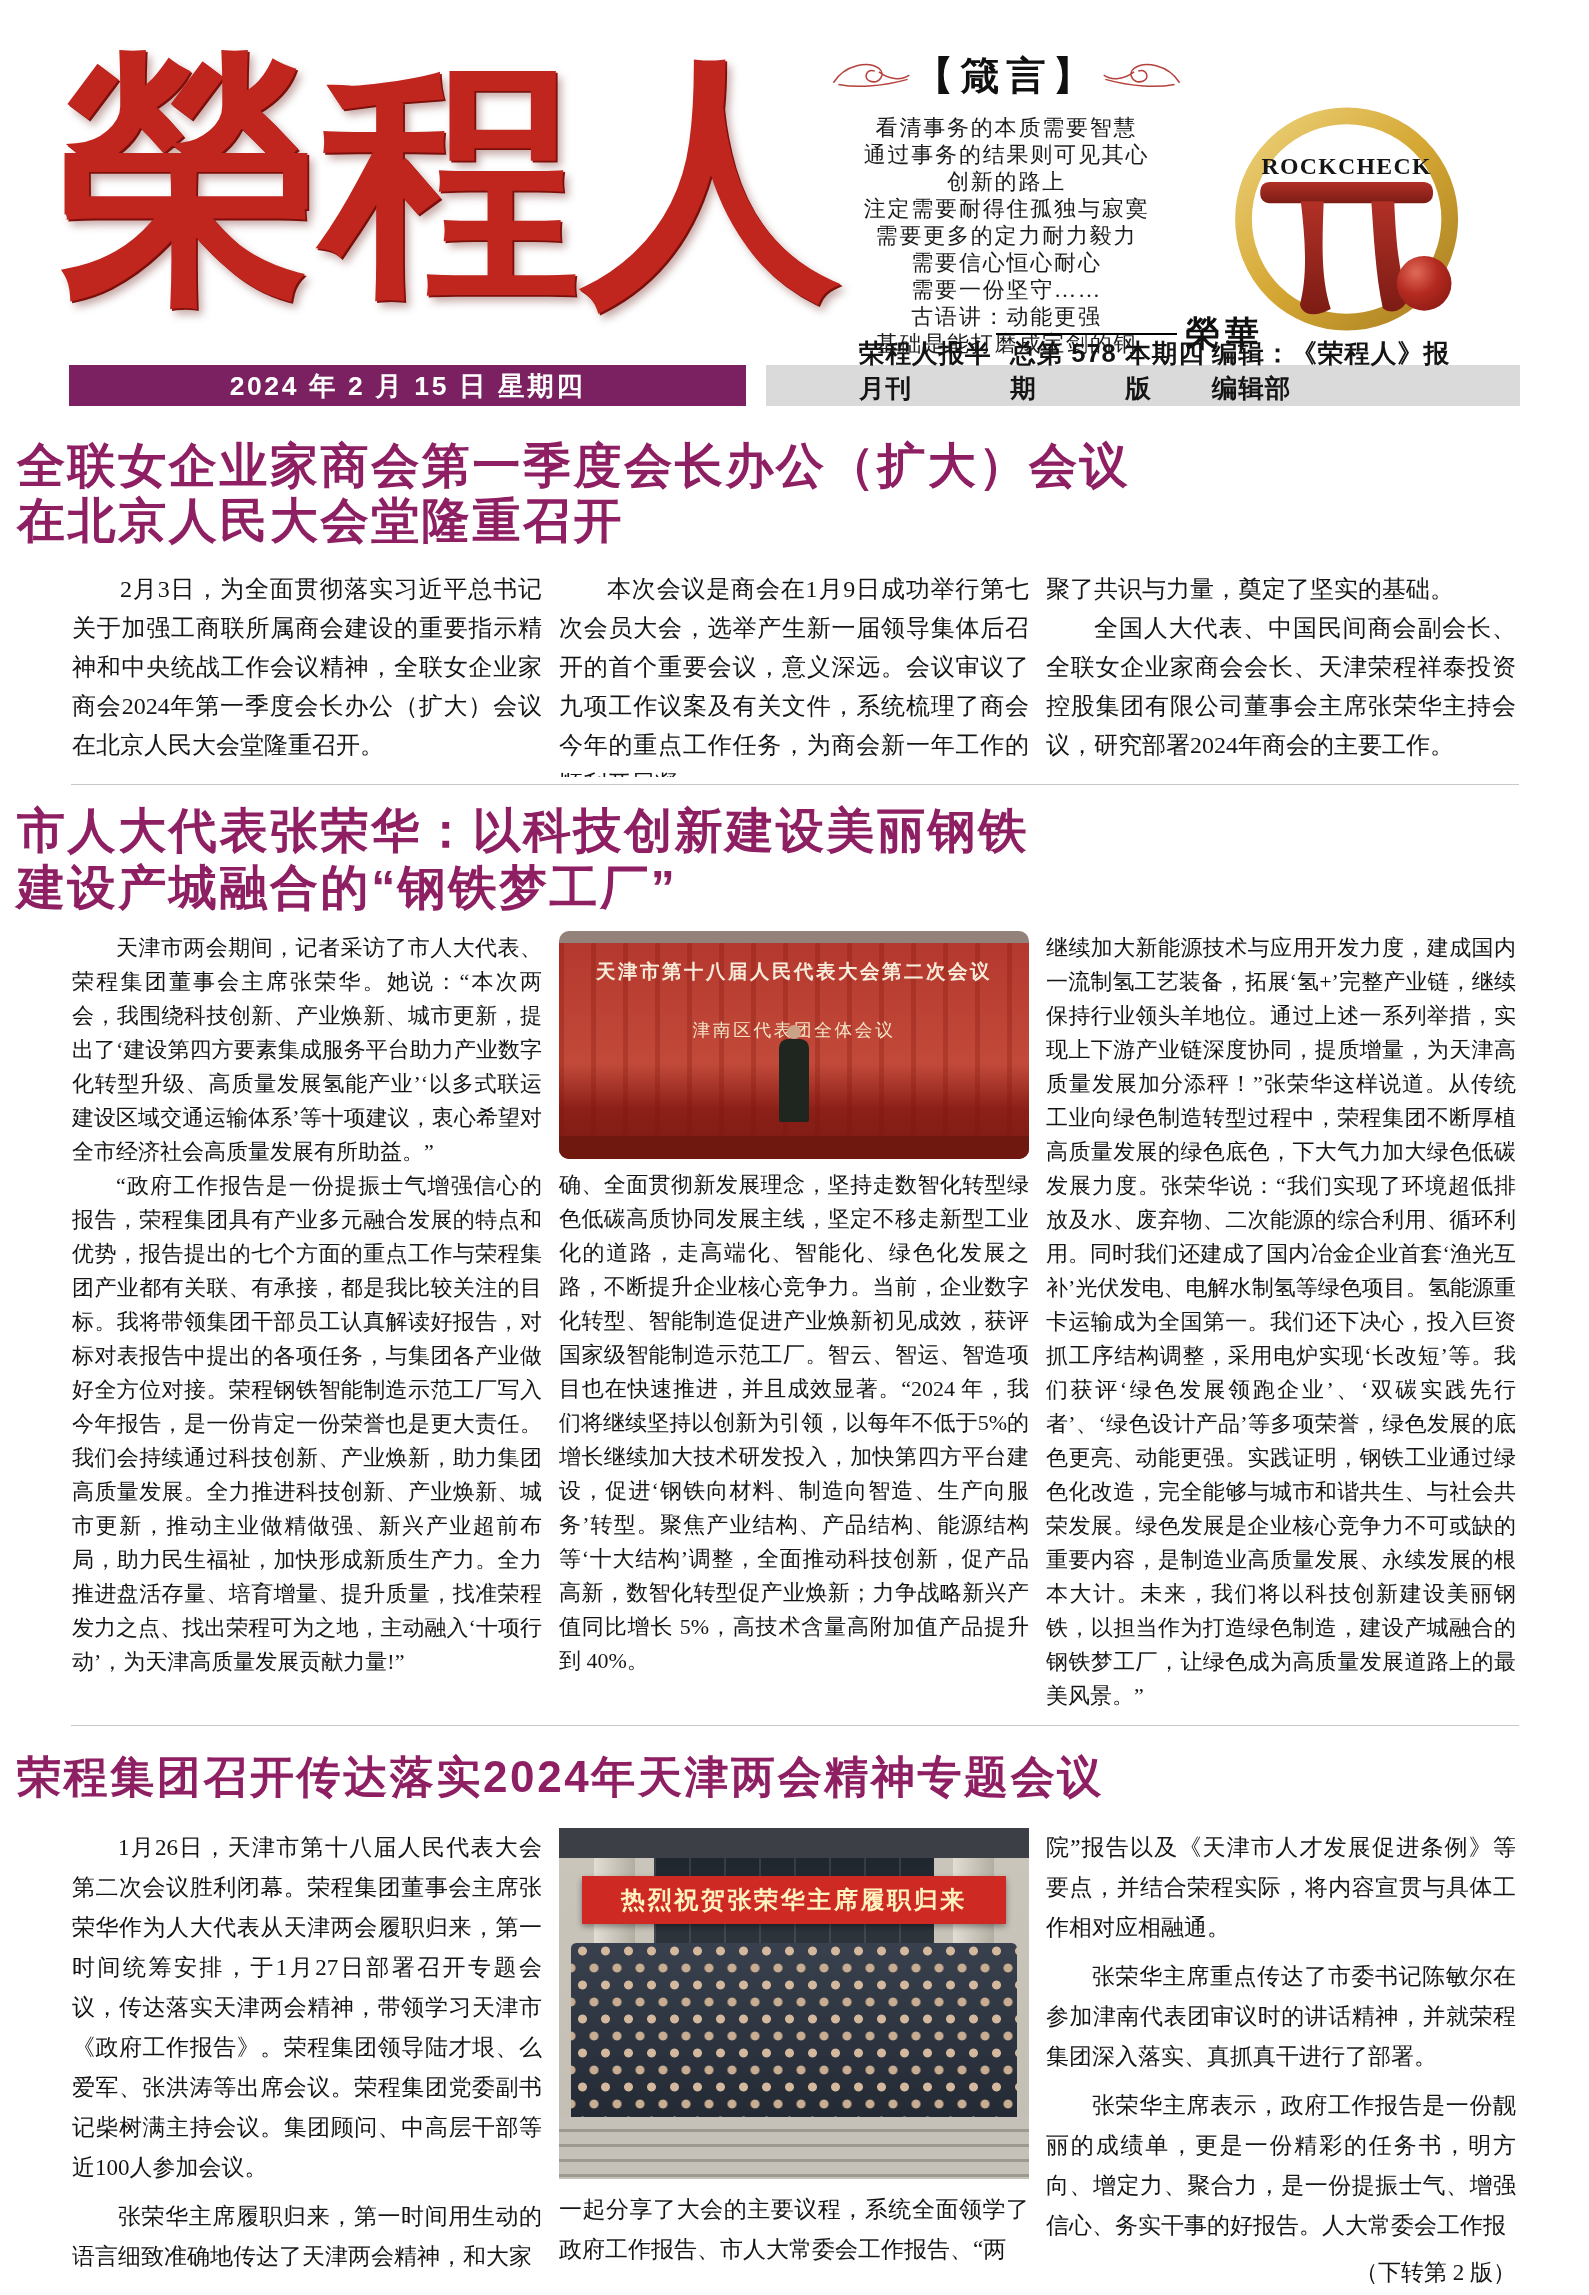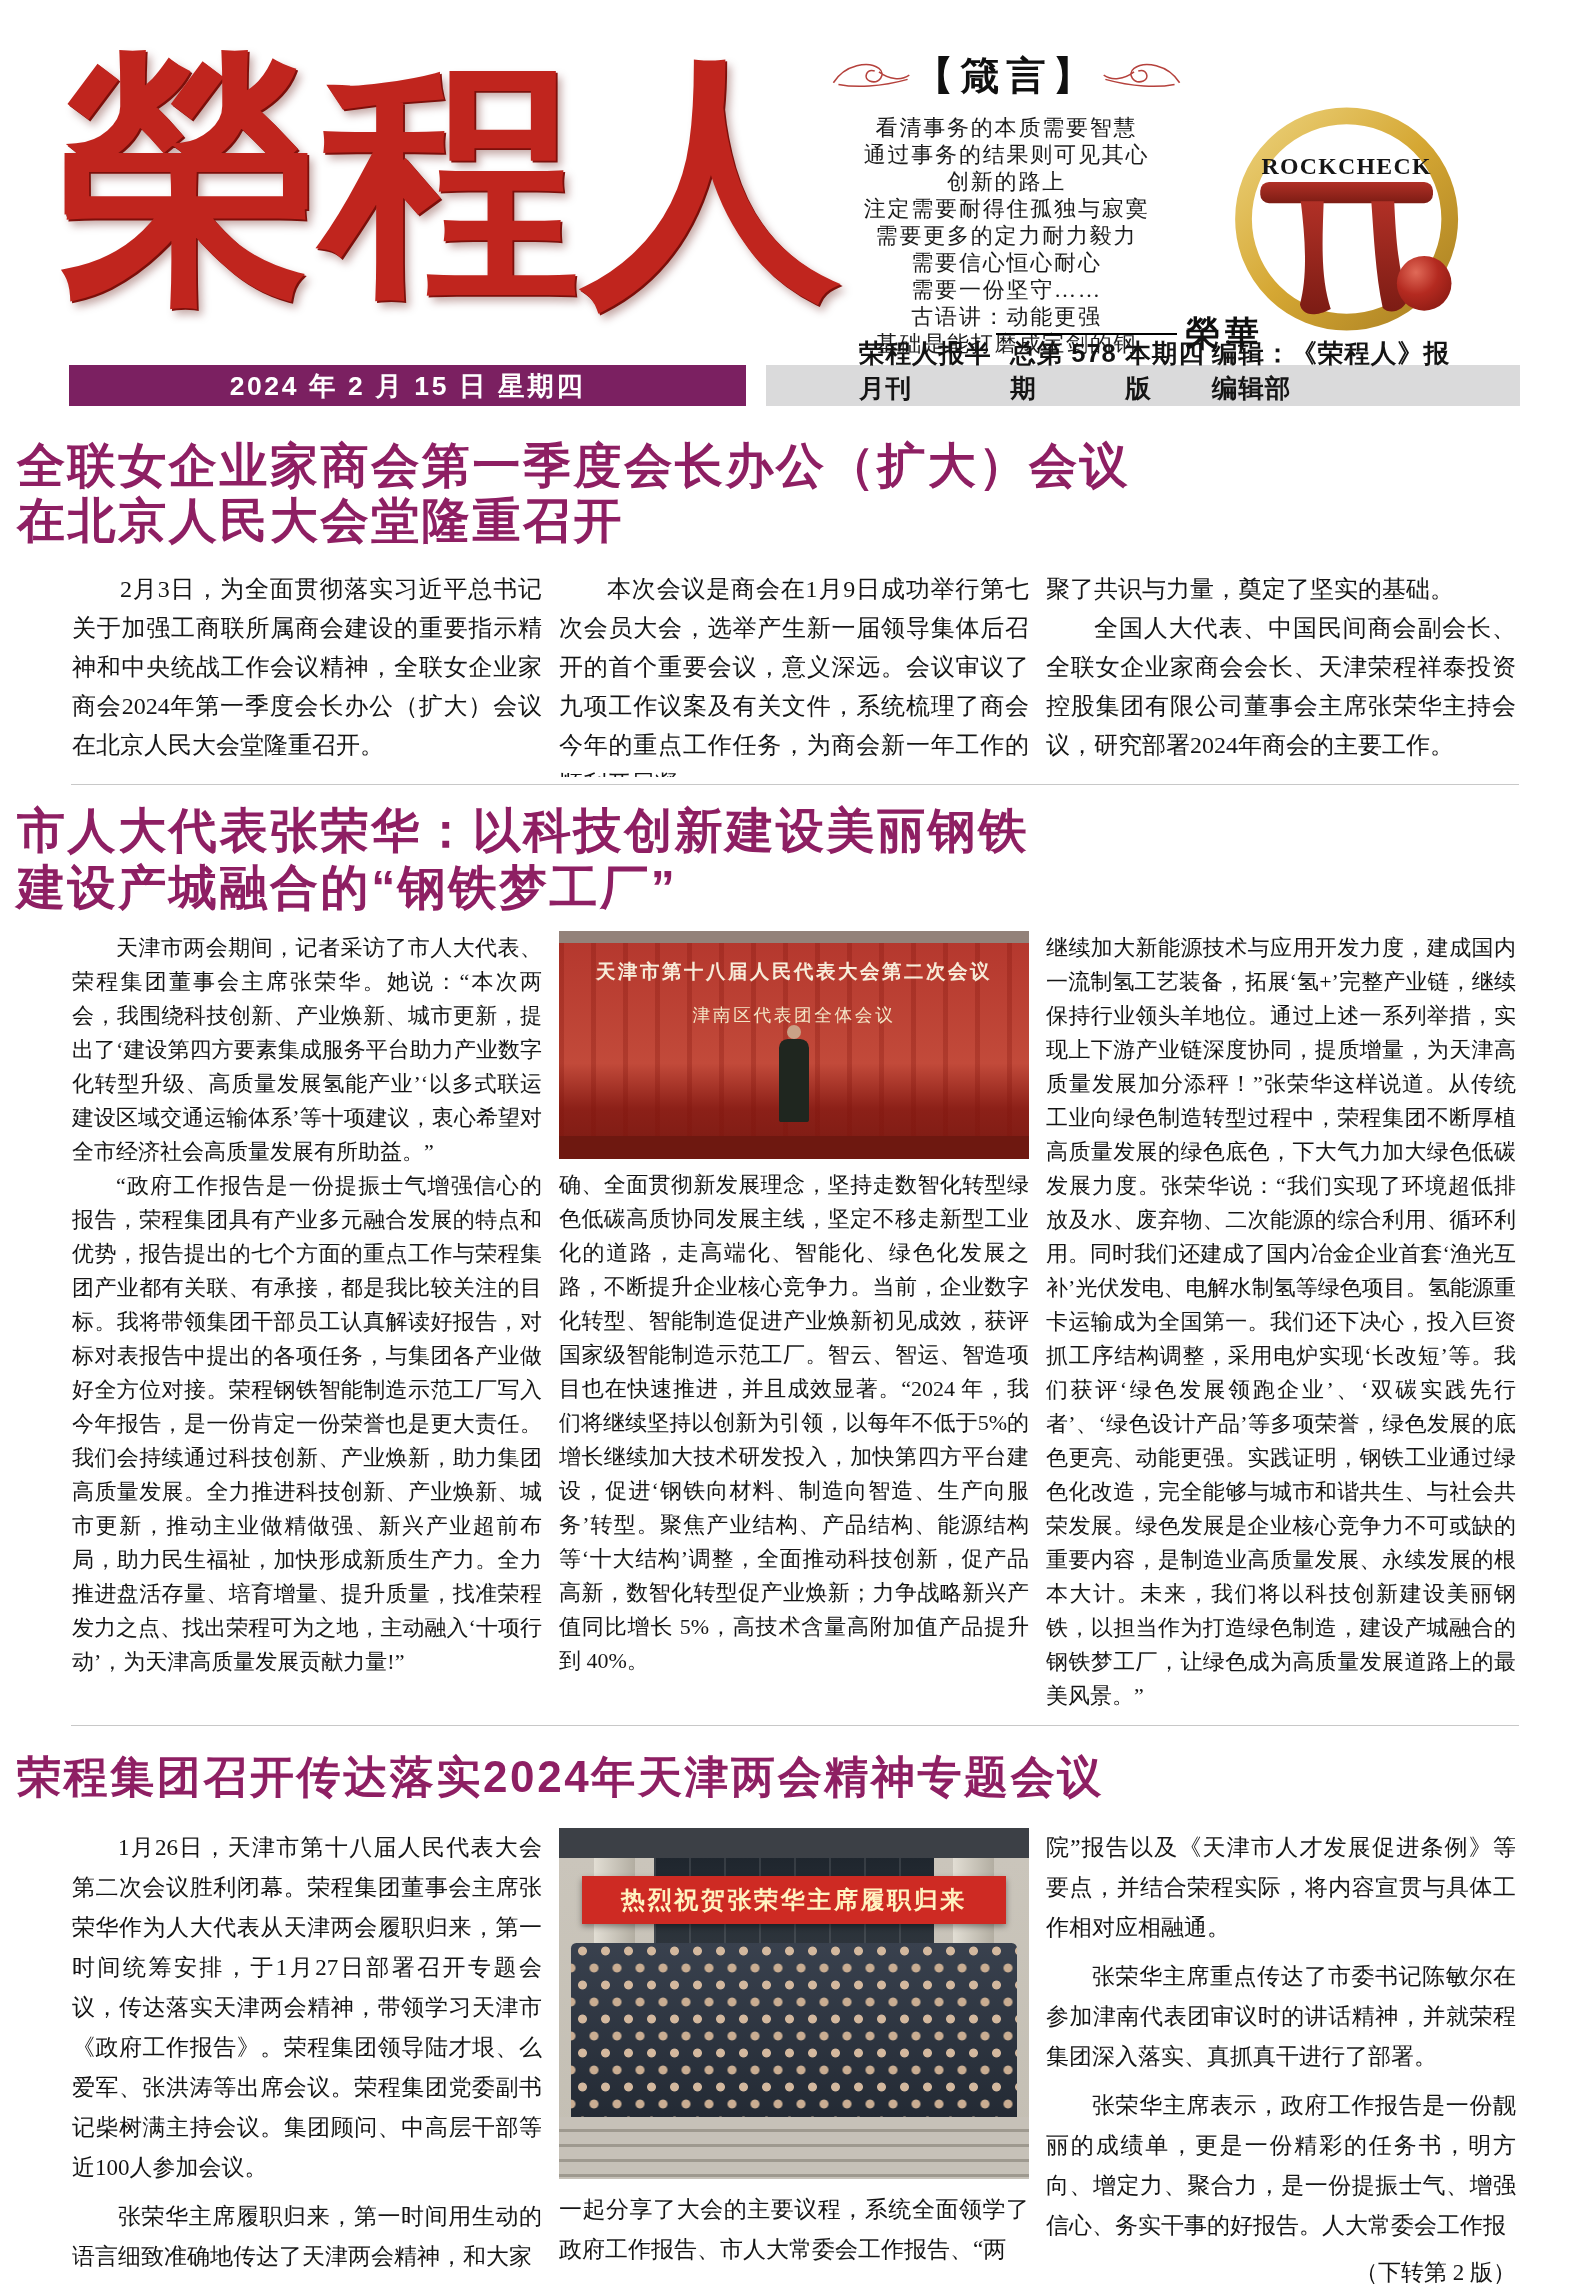--- a/index.html
+++ b/index.html
@@ -50,27 +50,27 @@
   .a3-cols .para + .para{margin-top:8.8px;}
   .jump{text-align:right;margin-top:7px;font-size:23px;}
 
   .divider{position:absolute;left:71px;width:1448px;border:none;border-top:0.9px solid #c8c8c8;margin:0;}
   .d1{top:784px;}
   .d2{top:1725px;}
 
   
   .photo1{position:relative;height:228px;margin-bottom:8.8px;overflow:hidden;
         background:linear-gradient(180deg,#93827a 0,#93827a 12.4px,
-          var(--photo1-red,#B5382E) 12.4px,#c24a3a 58%,#8c2018 78%,#7a1b13 100%);}
+          var(--photo1-red,#B5382E) 12.4px,#c24a3a 58%,#8c2018 78%,#7a1b13 100%);border-radius:10px;}
   .photo1::before{content:"";position:absolute;left:0;right:0;top:12.4px;bottom:0;
         background:repeating-linear-gradient(90deg,rgba(125,18,10,.28) 0 5.3px,transparent 5.3px 32px);}
   .p1-banner{position:relative;padding-top:23px;text-align:center;color:#f7ecd9;
         font-family:"Liberation Sans","DejaVu Sans",sans-serif;letter-spacing:2.6px;}
   .p1-line1{font-size:19.4px;font-weight:bold;}
-  .p1-line2{font-size:17.7px;margin-top:10px;color:#f3e6c6;}
+  .p1-line2{font-size:17.7px;margin-top:25px;color:#f3e6c6;}
   .p1-figure{position:absolute;left:50%;top:108px;transform:translateX(-50%);width:30px;height:83px;
         background:#1f261f;border-radius:8.8px 8.8px 2.6px 2.6px;}
   .p1-figure::before{content:"";position:absolute;top:-14px;left:50%;transform:translateX(-50%);
         width:14px;height:14px;border-radius:50%;background:#c9a287;}
   .p1-stage{position:absolute;left:0;right:0;bottom:0;height:23px;background:#6e1810;}
 
   
   .photo2{position:relative;height:351px;margin-bottom:10.6px;overflow:hidden;
         background:linear-gradient(180deg,#3c4046 0,#3c4046 30px,#cac5bb 30px,#c3beb3 100%);}
   .p2-door{position:absolute;left:95px;right:95px;top:30px;height:164px;

